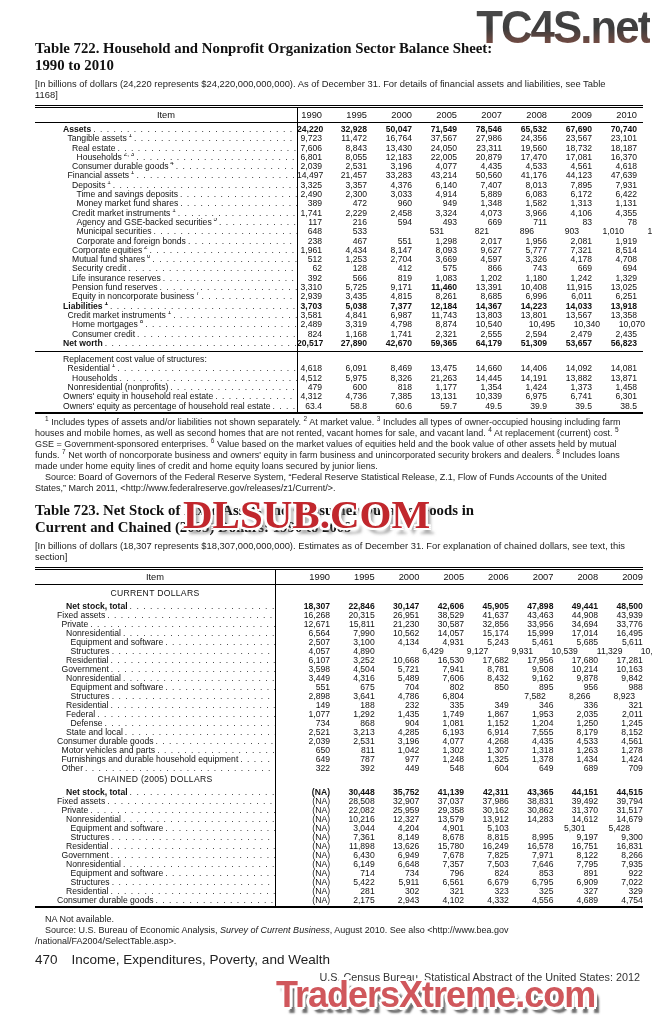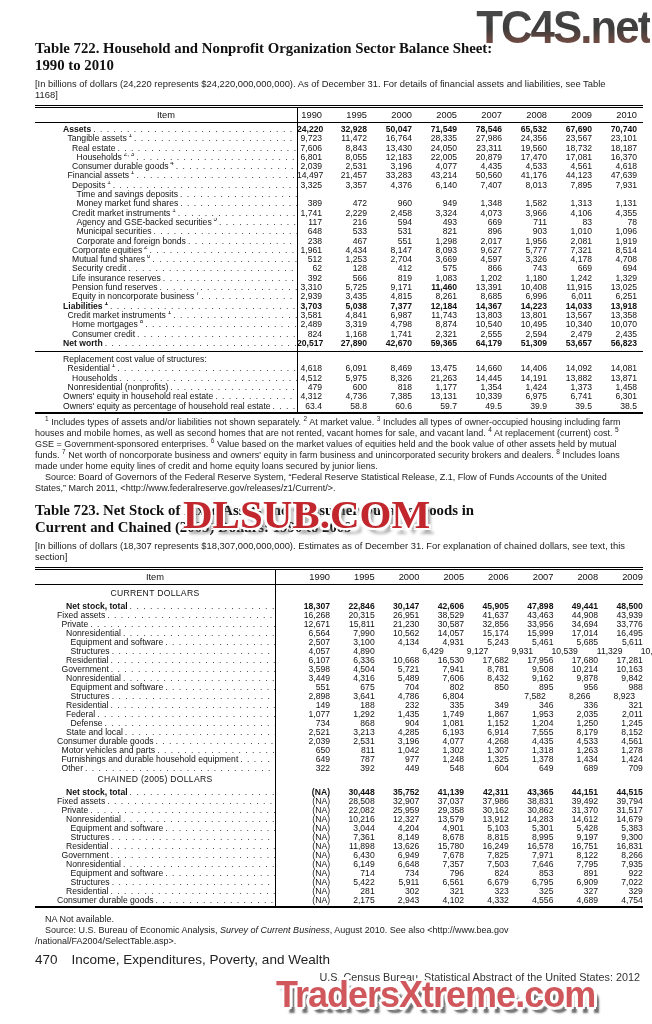--- a/index.html
+++ b/index.html
@@ -110,21 +110,21 @@
           </div>
           <div class="trow" style="line-height: var(--rh); height: var(--rh);">
             <span class="lblcol" style="width: 262px;">
               <span class="lbl" style="padding-left: 32.5px;">Tangible assets<sup> 1</sup></span>
               <span class="dots"></span>
             </span>
             <span class="vals">
               <span class="val" style="width: 25px;">9,723</span>
               <span class="val" style="width: 45px;">11,472</span>
               <span class="val" style="width: 45px;">16,764</span>
-              <span class="val" style="width: 45px;">28,335</span>
+              <span class="val" style="width: 45px;">37,567</span>
               <span class="val" style="width: 45px;">27,986</span>
               <span class="val" style="width: 45px;">24,356</span>
               <span class="val" style="width: 45px;">23,567</span>
               <span class="val" style="width: 45px;">23,101</span>
             </span>
           </div>
           <div class="trow" style="line-height: var(--rh); height: var(--rh);">
             <span class="lblcol" style="width: 262px;">
               <span class="lbl" style="padding-left: 37px;">Real estate</span>
               <span class="dots"></span>
@@ -202,20 +202,30 @@
               <span class="val" style="width: 45px;">8,013</span>
               <span class="val" style="width: 45px;">7,895</span>
               <span class="val" style="width: 45px;">7,931</span>
             </span>
           </div>
           <div class="trow" style="line-height: var(--rh); height: var(--rh);">
             <span class="lblcol" style="width: 262px;">
               <span class="lbl" style="padding-left: 41.5px;">Time and savings deposits</span>
               <span class="dots"></span>
             </span>
+            <span class="vals">
+              <span class="val" style="width: 25px;">2,490</span>
+              <span class="val" style="width: 45px;">2,300</span>
+              <span class="val" style="width: 45px;">3,033</span>
+              <span class="val" style="width: 45px;">4,914</span>
+              <span class="val" style="width: 45px;">5,889</span>
+              <span class="val" style="width: 45px;">6,083</span>
+              <span class="val" style="width: 45px;">6,172</span>
+              <span class="val" style="width: 45px;">6,422</span>
+            </span>
           </div>
           <div class="trow" style="line-height: var(--rh); height: var(--rh);">
             <span class="lblcol" style="width: 262px;">
               <span class="lbl" style="padding-left: 41.5px;">Money market fund shares</span>
               <span class="dots"></span>
             </span>
             <span class="vals">
               <span class="val" style="width: 25px;">389</span>
               <span class="val" style="width: 45px;">472</span>
               <span class="val" style="width: 45px;">960</span>
@@ -259,21 +269,21 @@
             </span>
           </div>
           <div class="trow" style="line-height: var(--rh); height: var(--rh);">
             <span class="lblcol" style="width: 262px;">
               <span class="lbl" style="padding-left: 41.5px;">Municipal securities</span>
               <span class="dots"></span>
             </span>
             <span class="vals">
               <span class="val" style="width: 25px;">648</span>
               <span class="val" style="width: 45px;">533</span>
-              <span class="val" style="width: 45px;">531</span>
+              <span class="val" style="width: 45px; padding-left: 32px;">531</span>
               <span class="val" style="width: 45px;">821</span>
               <span class="val" style="width: 45px;">896</span>
               <span class="val" style="width: 45px;">903</span>
               <span class="val" style="width: 45px;">1,010</span>
               <span class="val" style="width: 45px;">1,096</span>
             </span>
           </div>
           <div class="trow" style="line-height: var(--rh); height: var(--rh);">
             <span class="lblcol" style="width: 262px;">
               <span class="lbl" style="padding-left: 41.5px;">Corporate and foreign bonds</span>
@@ -422,21 +432,21 @@
             <span class="lblcol" style="width: 262px;">
               <span class="lbl" style="padding-left: 37px;">Home mortgages<sup> 8</sup></span>
               <span class="dots"></span>
             </span>
             <span class="vals">
               <span class="val" style="width: 25px;">2,489</span>
               <span class="val" style="width: 45px;">3,319</span>
               <span class="val" style="width: 45px;">4,798</span>
               <span class="val" style="width: 45px;">8,874</span>
               <span class="val" style="width: 45px;">10,540</span>
-              <span class="val" style="width: 45px;">10,495</span>
+              <span class="val" style="width: 45px; padding-left: 8px;">10,495</span>
               <span class="val" style="width: 45px;">10,340</span>
               <span class="val" style="width: 45px;">10,070</span>
             </span>
           </div>
           <div class="trow" style="line-height: var(--rh); height: var(--rh);">
             <span class="lblcol" style="width: 262px;">
               <span class="lbl" style="padding-left: 37px;">Consumer credit</span>
               <span class="dots"></span>
             </span>
             <span class="vals">
@@ -683,21 +693,21 @@
               <span class="val" style="width: 44.7px;">10,885</span>
             </span>
           </div>
           <div class="trow" style="line-height: var(--rh); height: var(--rh);">
             <span class="lblcol" style="width: 240px;">
               <span class="lbl" style="padding-left: 31px;">Residential</span>
               <span class="dots"></span>
             </span>
             <span class="vals">
               <span class="val" style="width: 55px;">6,107</span>
-              <span class="val" style="width: 44.7px;">6,336</span>
+              <span class="val" style="width: 44.7px;">3,252</span>
               <span class="val" style="width: 44.7px;">10,668</span>
               <span class="val" style="width: 44.7px;">16,530</span>
               <span class="val" style="width: 44.7px;">17,682</span>
               <span class="val" style="width: 44.7px;">17,956</span>
               <span class="val" style="width: 44.7px;">17,680</span>
               <span class="val" style="width: 44.7px;">17,281</span>
             </span>
           </div>
           <div class="trow" style="line-height: var(--rh); height: var(--rh);">
             <span class="lblcol" style="width: 240px;">
@@ -960,21 +970,21 @@
             <span class="lblcol" style="width: 240px;">
               <span class="lbl" style="padding-left: 35.5px;">Equipment and software</span>
               <span class="dots"></span>
             </span>
             <span class="vals">
               <span class="val" style="width: 55px;">(NA)</span>
               <span class="val" style="width: 44.7px;">3,044</span>
               <span class="val" style="width: 44.7px;">4,204</span>
               <span class="val" style="width: 44.7px;">4,901</span>
               <span class="val" style="width: 44.7px;">5,103</span>
-              <span class="val" style="width: 44.7px;">5,301</span>
+              <span class="val" style="width: 44.7px; margin-left: 32px;">5,301</span>
               <span class="val" style="width: 44.7px;">5,428</span>
               <span class="val" style="width: 44.7px;">5,383</span>
             </span>
           </div>
           <div class="trow" style="line-height: var(--rh); height: var(--rh);">
             <span class="lblcol" style="width: 240px;">
               <span class="lbl" style="padding-left: 35.5px;">Structures</span>
               <span class="dots"></span>
             </span>
             <span class="vals">

